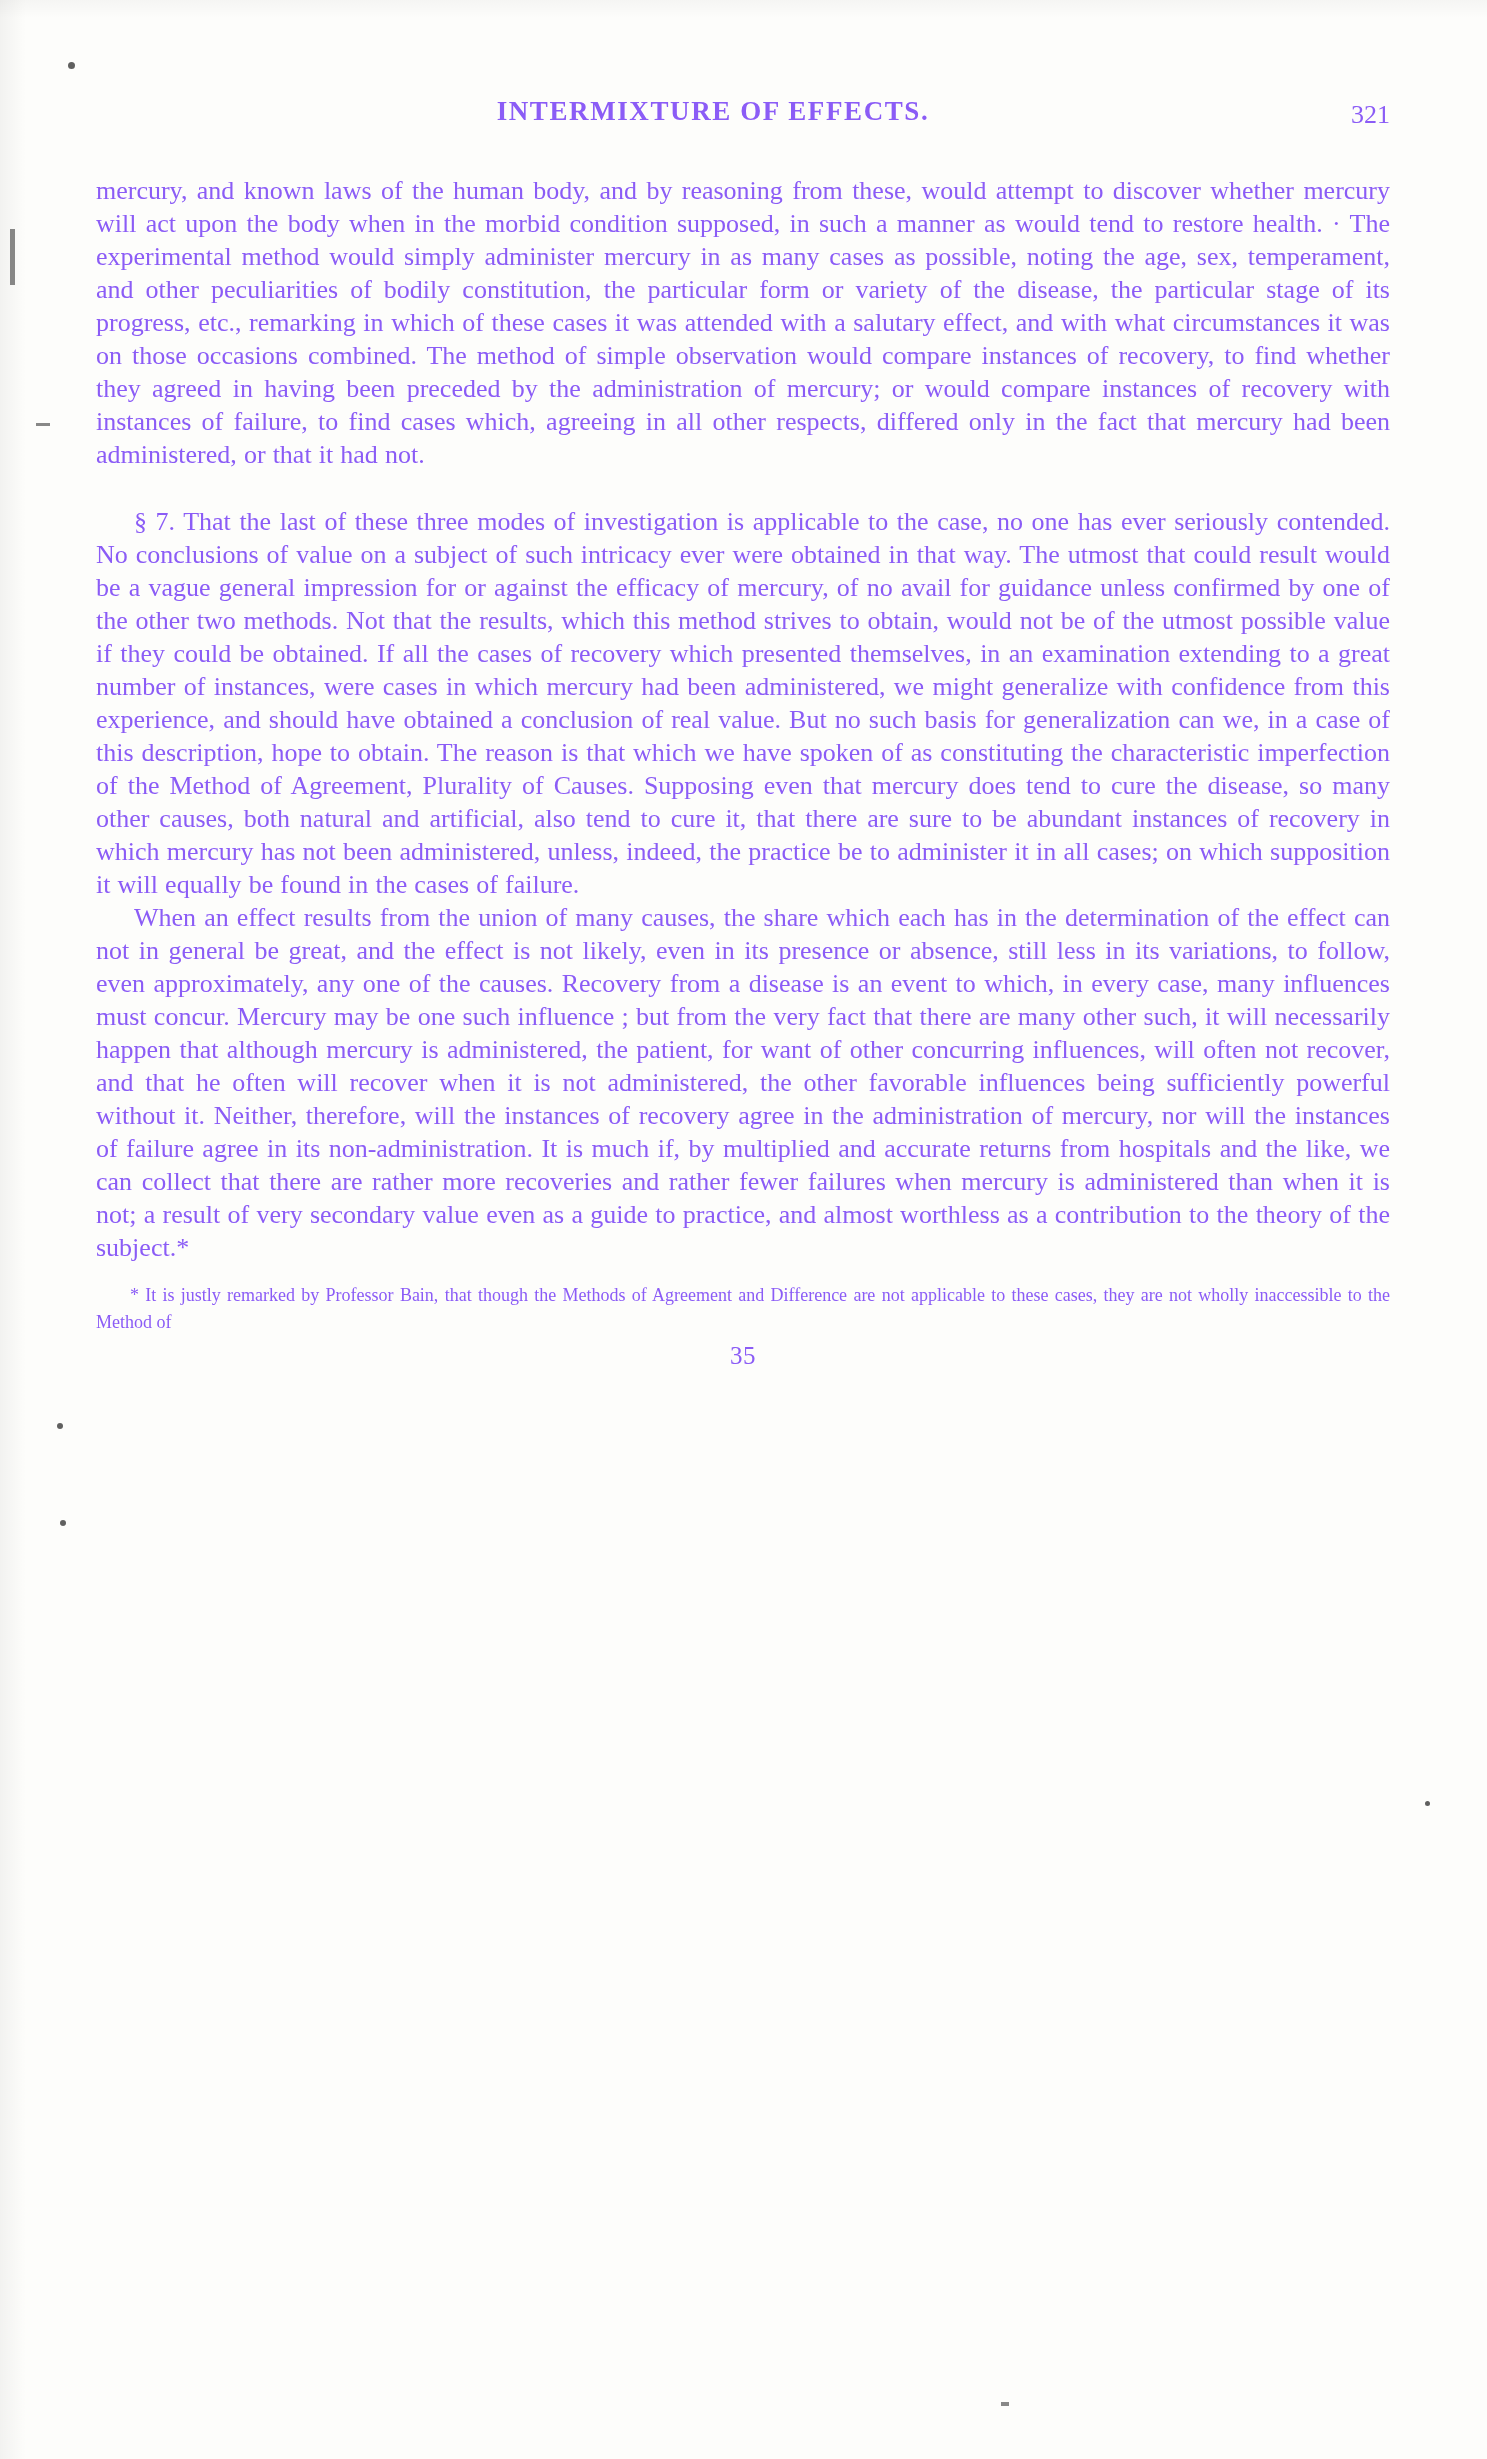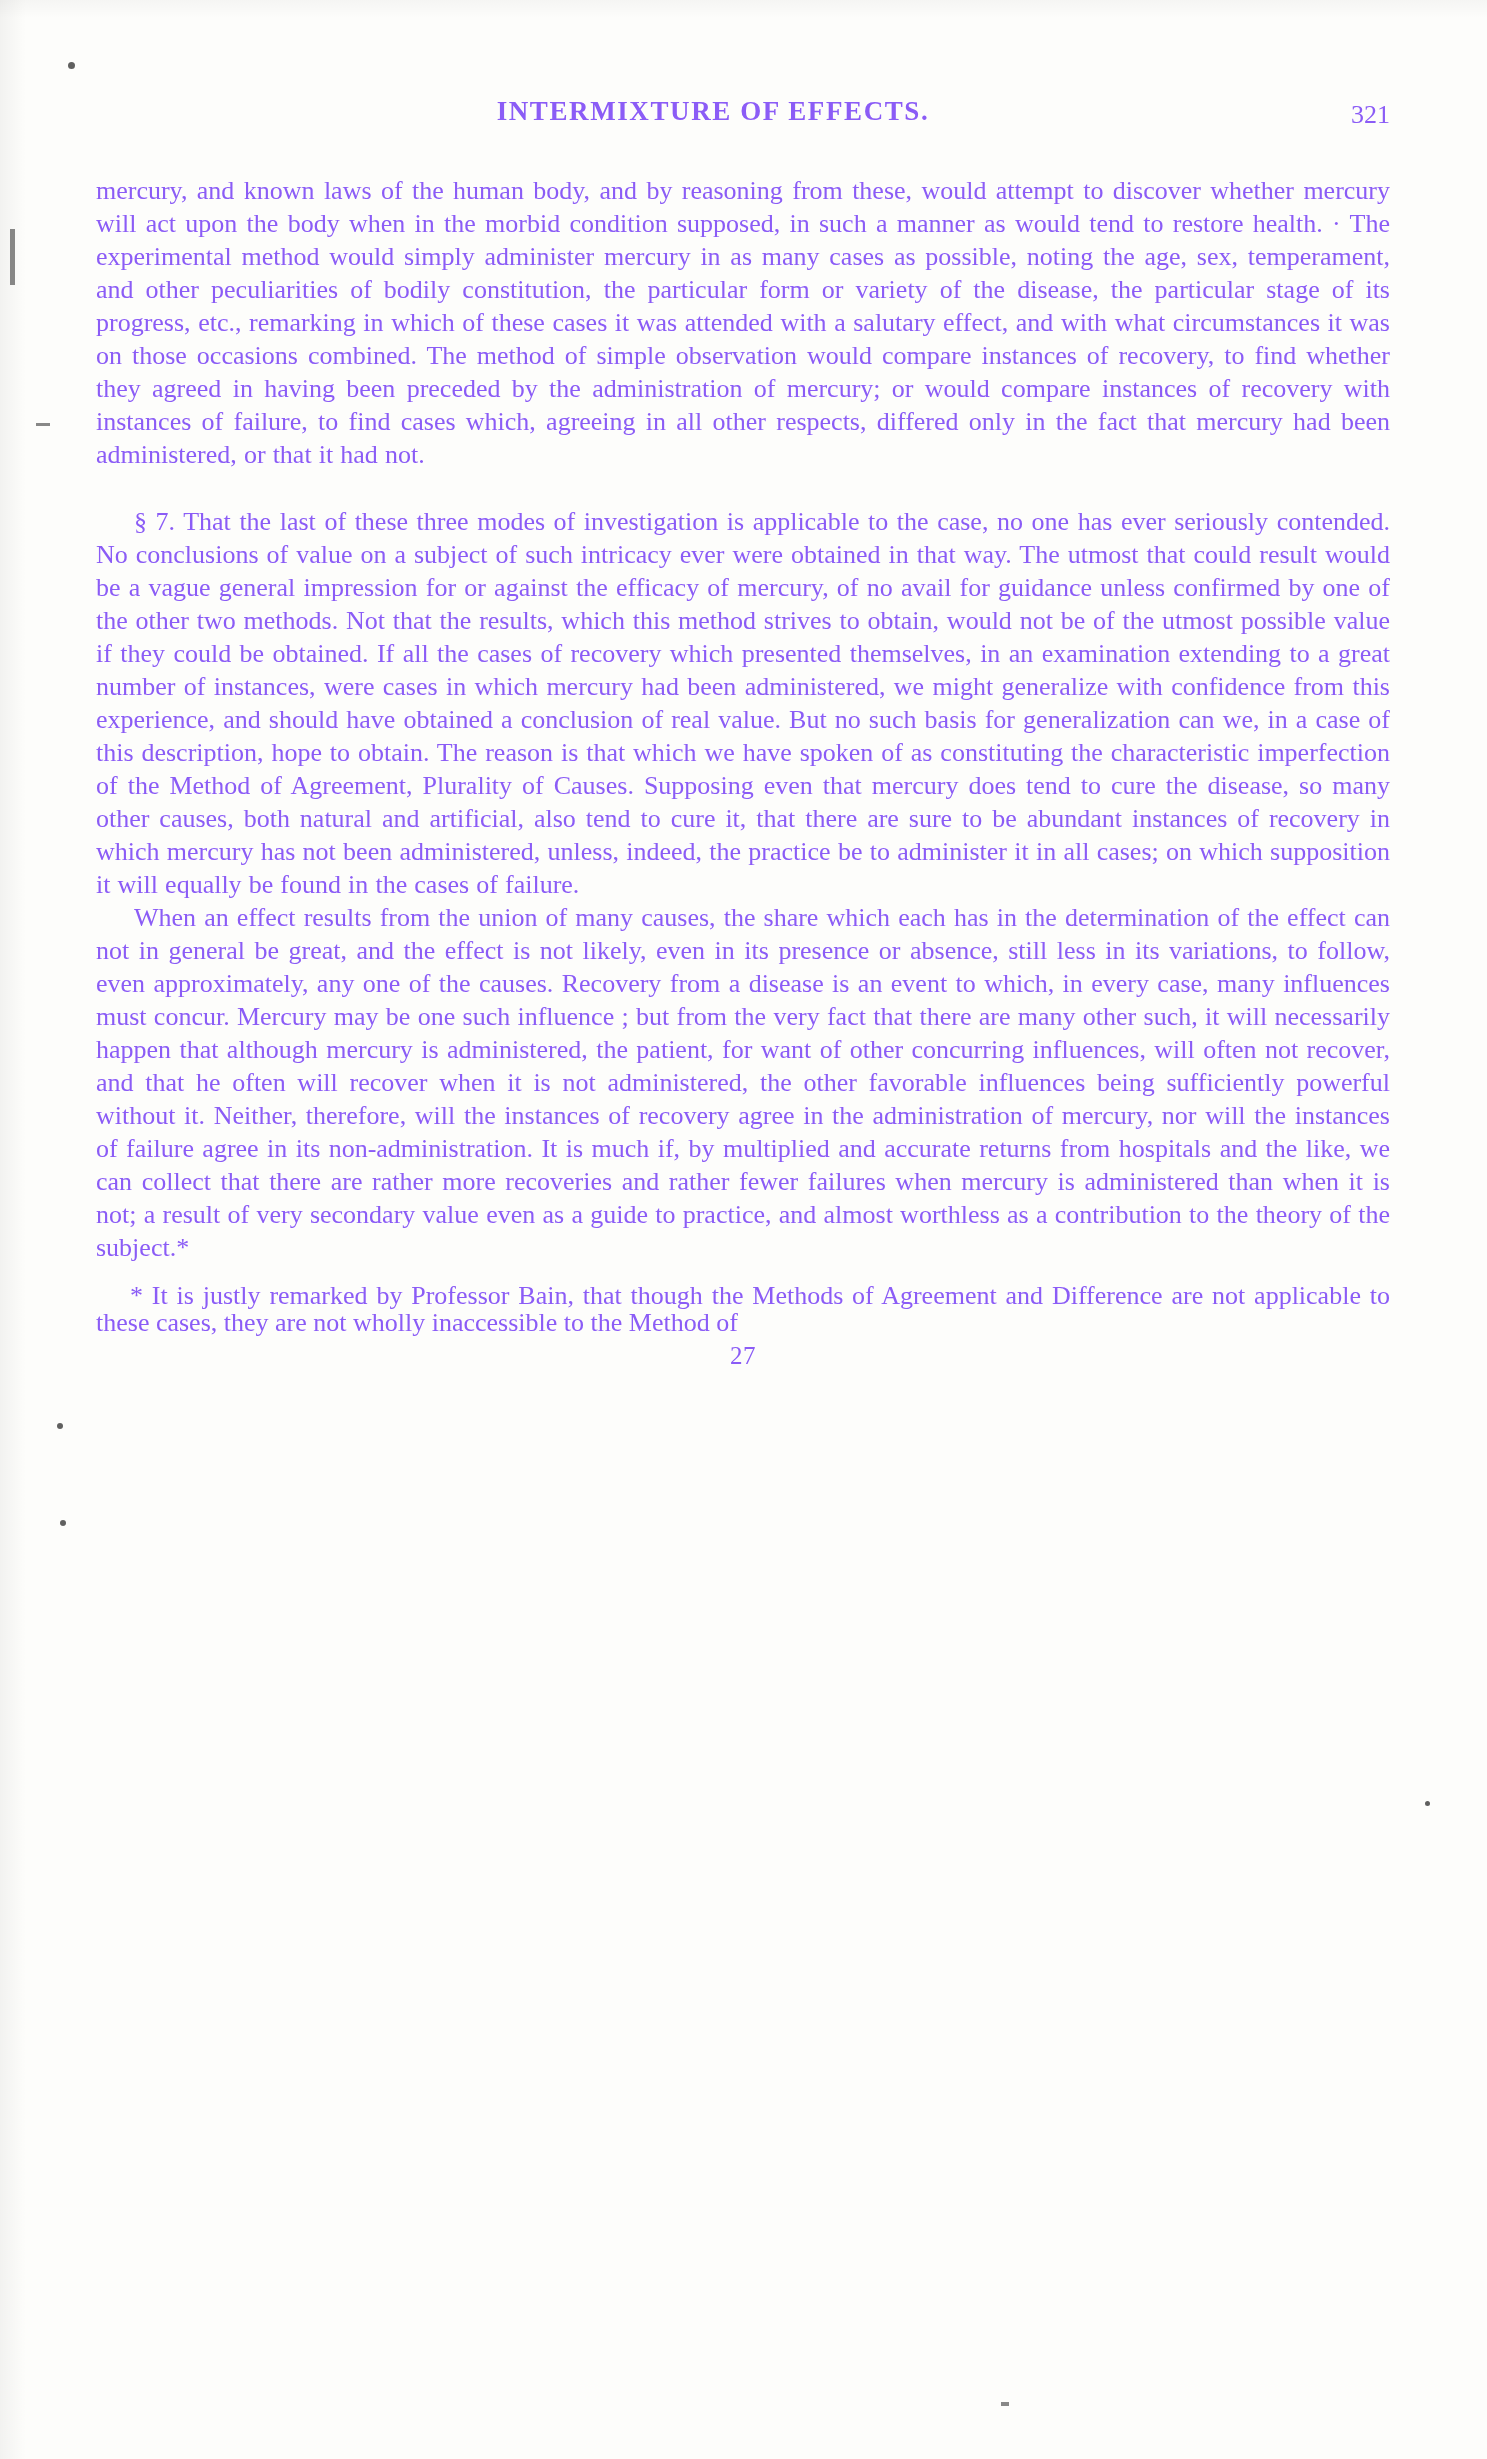--- a/index.html
+++ b/index.html
@@ -70,21 +70,21 @@
     height: 34px;
   }
   .sect {
     text-indent: 38px;
   }
   
   .footnote-rule-space {
     height: 18px;
   }
   .footnote {
-    font-size: 26px;
+    font-size: 18px;
     line-height: 27px;
     text-align: justify;
     margin: 0;
     text-indent: 34px;
   }
   .folio {
     text-align: center;
     font-size: 25px;
     margin-top: 6px;
     letter-spacing: 0.5px;
@@ -144,17 +144,17 @@
     <div class="gap"></div>
 
     <p class="para sect">§ 7. That the last of these three modes of investigation is applicable to the case, no one has ever seriously contended. No conclusions of value on a subject of such intricacy ever were obtained in that way. The utmost that could result would be a vague general impression for or against the efficacy of mercury, of no avail for guidance unless confirmed by one of the other two methods. Not that the results, which this method strives to obtain, would not be of the utmost possible value if they could be obtained. If all the cases of recovery which presented themselves, in an examination extending to a great number of instances, were cases in which mercury had been administered, we might generalize with confidence from this experience, and should have obtained a conclusion of real value. But no such basis for generalization can we, in a case of this description, hope to obtain. The reason is that which we have spoken of as constituting the characteristic imperfection of the Method of Agreement, Plurality of Causes. Supposing even that mercury does tend to cure the disease, so many other causes, both natural and artificial, also tend to cure it, that there are sure to be abundant instances of recovery in which mercury has not been administered, unless, indeed, the practice be to administer it in all cases; on which supposition it will equally be found in the cases of failure.</p>
 
     <p class="para indent">When an effect results from the union of many causes, the share which each has in the determination of the effect can not in general be great, and the effect is not likely, even in its presence or absence, still less in its variations, to follow, even approximately, any one of the causes. Recovery from a disease is an event to which, in every case, many influences must concur. Mercury may be one such influence ; but from the very fact that there are many other such, it will necessarily happen that although mercury is administered, the patient, for want of other concurring influences, will often not recover, and that he often will recover when it is not administered, the other favorable influences being sufficiently powerful without it. Neither, therefore, will the instances of recovery agree in the administration of mercury, nor will the instances of failure agree in its non-administration. It is much if, by multiplied and accurate returns from hospitals and the like, we can collect that there are rather more recoveries and rather fewer failures when mercury is administered than when it is not; a result of very secondary value even as a guide to practice, and almost worthless as a contribution to the theory of the subject.*</p>
 
     <div class="footnote-rule-space"></div>
 
     <p class="footnote">* It is justly remarked by Professor Bain, that though the Methods of Agreement and Difference are not applicable to these cases, they are not wholly inaccessible to the Method of</p>
 
-    <div class="folio">27</div>
+    <div class="folio">35</div>
 
   </div>
 </div>
 
 
 </body></html>

